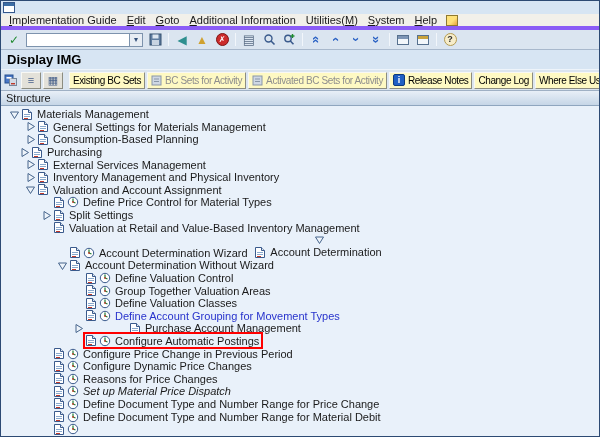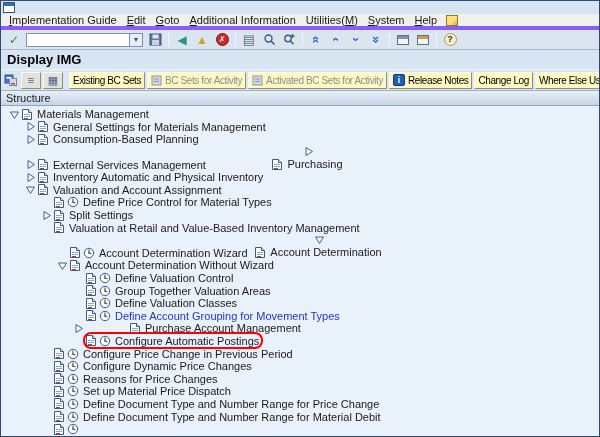--- a/index.html
+++ b/index.html
@@ -45,21 +45,21 @@
   .sap-btn.disabled{color:#8e8e8e;}
   .info-badge{width:12px;height:12px;background:#1f5fc4;border:1px solid #0d3a7d;border-radius:2px;color:#fff;font-size:9px;font-weight:bold;display:inline-flex;align-items:center;justify-content:center;letter-spacing:0;}
   .bc-ic{display:inline-flex;}
   
   .structbar{height:15px;flex:none;display:flex;align-items:center;padding:0 5px;background:linear-gradient(#e8eff7,#c6d6e7);border-bottom:1px solid #8fa6bf;font-size:11px;}
   
   .tree{flex:1;background:#e9f1fa;overflow:hidden;padding-top:2px;}
   .tree-row{display:flex;align-items:center;height:12.6px;white-space:nowrap;}
   .exp{width:14px;height:12px;flex:none;display:inline-flex;align-items:center;justify-content:center;}
   .rowc{display:inline-flex;align-items:center;}
-  .rowc.hl{outline:2px solid #ff0000;border-radius:6px;}
+  .rowc.hl{outline:2px solid #ff0000;}
   .tic{display:inline-flex;margin-right:2px;flex:none;}
   .lbl{padding:0 2px;line-height:12px;font-size:11px;}
   .lbl.blue{color:#2833cc;}
 </style>
 </head>
 <body>
 
 <div id="app">
 
   <div class="titlebar">
@@ -244,21 +244,21 @@
               <path d="M1.5 1.5 h6 l3 3 v7 h-9 z" fill="#fff" stroke="#3a5a8c"></path>
               <path d="M7.5 1.5 v3 h3" fill="#dce6f0" stroke="#3a5a8c"></path>
               <line x1="3" y1="6.5" x2="9" y2="6.5" stroke="#89a8cc"></line>
               <line x1="3" y1="8.5" x2="9" y2="8.5" stroke="#89a8cc"></line>
               <line x1="3" y1="10.5" x2="7" y2="10.5" stroke="#c0392b"></line>
             </svg>
           </span>
           <span class="lbl">Consumption-Based Planning</span>
         </span>
       </div>
-      <div class="tree-row" style="padding-left: 16px; flex-direction: column;">
+      <div class="tree-row" style="padding-left: 16px;">
         <span class="exp">
           <svg width="11" height="11" viewBox="0 0 11 11">
             <polygon points="3,1.5 9.5,5.5 3,9.5" fill="#eef4fa" stroke="#46648c" stroke-width="1"></polygon>
           </svg>
         </span>
         <span class="rowc">
           <span class="tic">
             <svg width="12" height="13" viewBox="0 0 12 13">
               <path d="M1.5 1.5 h6 l3 3 v7 h-9 z" fill="#fff" stroke="#3a5a8c"></path>
               <path d="M7.5 1.5 v3 h3" fill="#dce6f0" stroke="#3a5a8c"></path>
@@ -298,21 +298,21 @@
         <span class="rowc">
           <span class="tic">
             <svg width="12" height="13" viewBox="0 0 12 13">
               <path d="M1.5 1.5 h6 l3 3 v7 h-9 z" fill="#fff" stroke="#3a5a8c"></path>
               <path d="M7.5 1.5 v3 h3" fill="#dce6f0" stroke="#3a5a8c"></path>
               <line x1="3" y1="6.5" x2="9" y2="6.5" stroke="#89a8cc"></line>
               <line x1="3" y1="8.5" x2="9" y2="8.5" stroke="#89a8cc"></line>
               <line x1="3" y1="10.5" x2="7" y2="10.5" stroke="#c0392b"></line>
             </svg>
           </span>
-          <span class="lbl">Inventory Automatic and Physical Inventory</span>
+          <span class="lbl">Inventory Management and Physical Inventory</span>
         </span>
       </div>
       <div class="tree-row" style="padding-left: 22px;">
         <span class="exp">
           <svg width="11" height="11" viewBox="0 0 11 11">
             <polygon points="1.5,3 9.5,3 5.5,9.5" fill="#eef4fa" stroke="#46648c" stroke-width="1"></polygon>
           </svg>
         </span>
         <span class="rowc">
           <span class="tic">
@@ -641,21 +641,21 @@
             <svg width="12" height="12" viewBox="0 0 12 12">
               <circle cx="6" cy="6" r="4.7" fill="#fff" stroke="#3a5a8c"></circle>
               <path d="M6 6 L6 2.6" stroke="#1f7d33" stroke-width="1.2"></path>
               <path d="M6 6 L8.5 7" stroke="#1f7d33" stroke-width="1.2"></path>
               <circle cx="6" cy="6" r="0.9" fill="#c0392b"></circle>
             </svg>
           </span>
           <span class="lbl">Reasons for Price Changes</span>
         </span>
       </div>
-      <div class="tree-row" style="padding-left: 38px;">
+      <div class="tree-row" style="padding-left: 38px; font-style: italic;">
         <span class="exp"></span>
         <span class="rowc">
           <span class="tic">
             <svg width="12" height="13" viewBox="0 0 12 13">
               <path d="M1.5 1.5 h6 l3 3 v7 h-9 z" fill="#fff" stroke="#3a5a8c"></path>
               <path d="M7.5 1.5 v3 h3" fill="#dce6f0" stroke="#3a5a8c"></path>
               <line x1="3" y1="6.5" x2="9" y2="6.5" stroke="#89a8cc"></line>
               <line x1="3" y1="8.5" x2="9" y2="8.5" stroke="#89a8cc"></line>
               <line x1="3" y1="10.5" x2="7" y2="10.5" stroke="#c0392b"></line>
             </svg>

